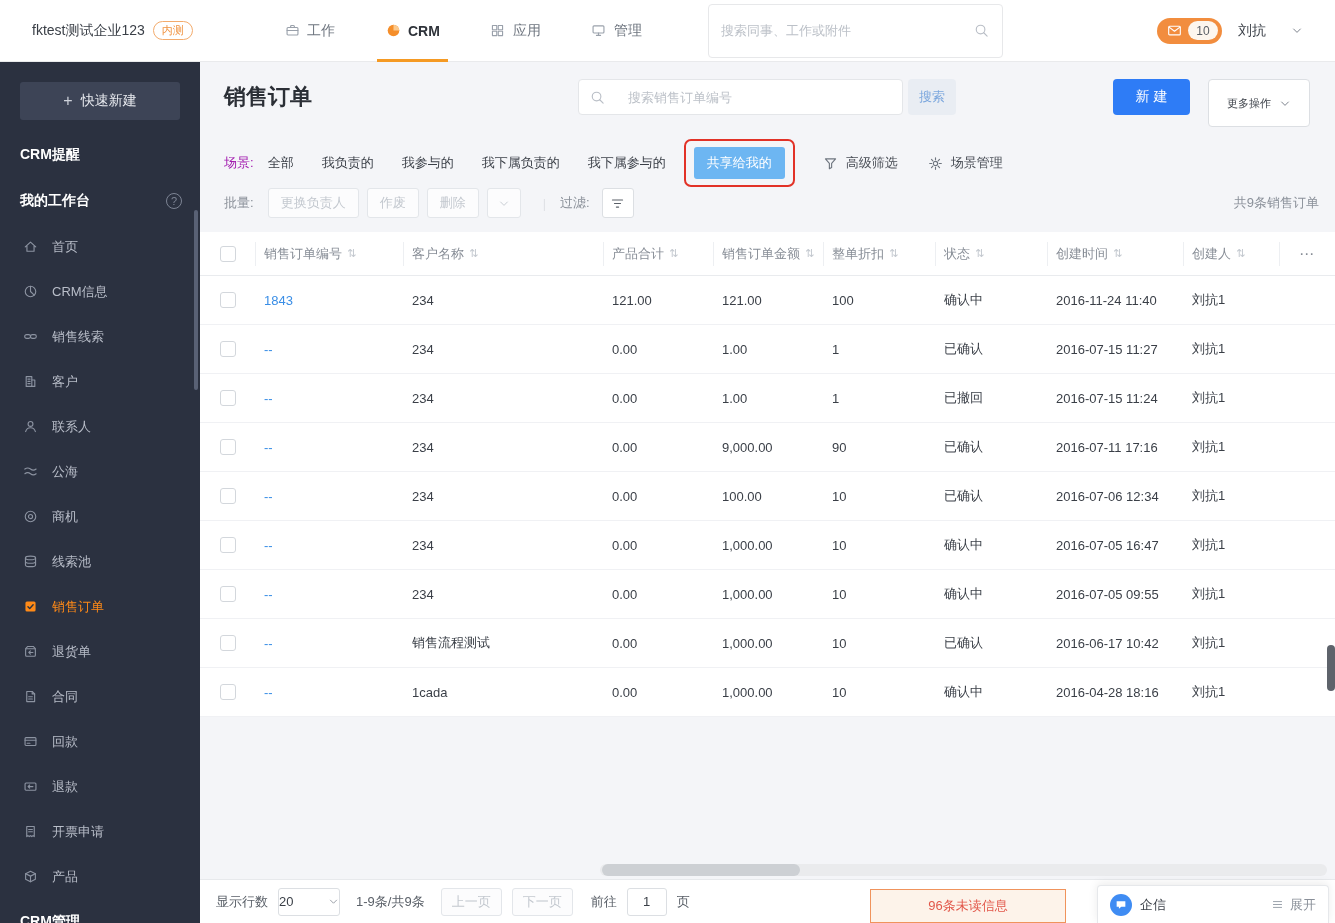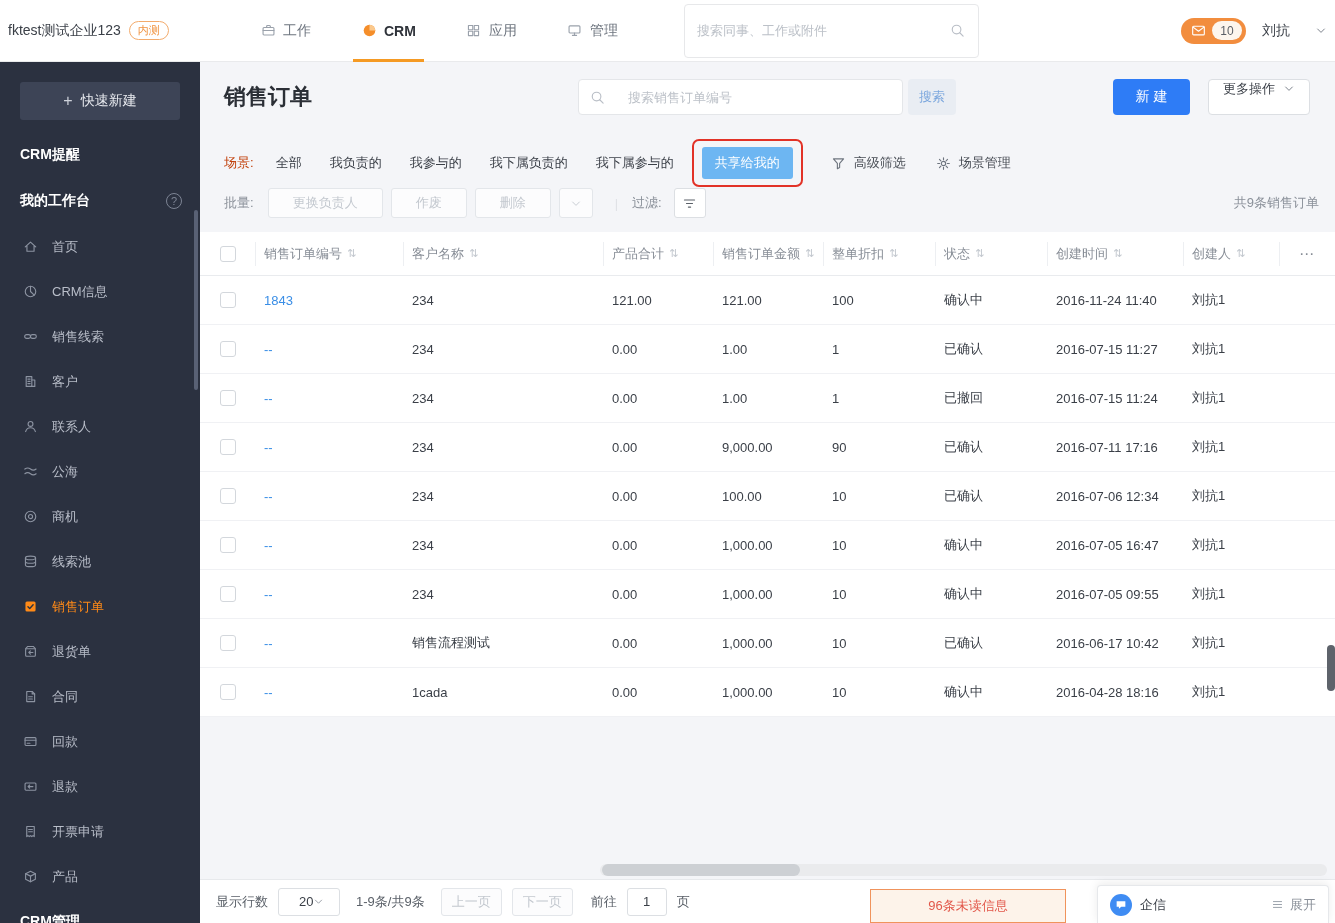--- a/index.html
+++ b/index.html
@@ -1,21 +1,21 @@
 <!DOCTYPE html>
 <html><head>
 <meta charset="utf-8">
 <style>
 *{box-sizing:border-box;margin:0;padding:0}
 html,body{width:1335px;height:923px;overflow:hidden;font-family:"Liberation Sans","DejaVu Sans",sans-serif;background:#f3f4f7;color:#333}
 input{font-family:"Liberation Sans","DejaVu Sans",sans-serif}
 .icn{display:inline-flex;width:16px;height:16px;align-items:center;justify-content:center;flex:none}
 .icn svg{width:15px;height:15px;stroke:currentColor;fill:none;stroke-width:1.2;stroke-linecap:round;stroke-linejoin:round}
 
-.topbar{position:absolute;top:0;left:0;width:1335px;height:62px;background:#fff;border-bottom:1px solid #e9eaec;display:flex;align-items:center;padding:0 8px;z-index:30}
+.topbar{position:absolute;top:0;left:0;width:1335px;height:62px;background:#fff;border-bottom:1px solid #e9eaec;display:flex;align-items:center;padding:0 32px;z-index:30}
 .company{display:flex;align-items:center;gap:8px;min-width:252px}
 .company-name{font-size:14px;color:#3a3f47}
 .beta-badge{font-size:11px;color:#f0923f;border:1px solid #f3ab6c;border-radius:10px;padding:1px 8px}
 .topnav{display:flex;height:62px}
 .nav-item{position:relative;display:flex;align-items:center;gap:7px;height:62px;margin-right:50px;font-size:14px;color:#6e757f;cursor:pointer}
 .nav-item .icn{color:#9aa1ab}
 .nav-item.active{color:#2f333a;font-weight:bold}
 .nav-underline{position:absolute;left:-8px;right:-8px;bottom:0;height:3px;background:#f59a23}
 .topsearch{margin-left:16px;width:295px;height:54px;border:1px solid #e7e8ea;border-radius:4px;background:#fff;display:flex;align-items:center;padding:0 12px;gap:8px}
 .topsearch input{border:none;outline:none;flex:1;font-size:13px;color:#555;background:transparent}
@@ -41,32 +41,32 @@
 .side-scroll{position:absolute;top:148px;right:2px;width:4px;height:180px;border-radius:2px;background:#596175;cursor:pointer}
 
 .main{position:absolute;top:62px;left:200px;width:1135px;height:861px;background:#f4f5f8}
 .page-title{position:absolute;left:24px;top:20px;font-size:22px;font-weight:bold;color:#2b2f36}
 .order-search{position:absolute;left:378px;top:17px;width:325px;height:36px;background:#fff;border:1px solid #e4e6e9;border-radius:4px;display:flex;align-items:center;padding:0 10px;gap:23px}
 .order-search .icn{color:#b9bec6}
 .order-search input{border:none;outline:none;flex:1;font-size:13px;background:transparent;color:#555}
 .order-search input::placeholder{color:#bcc1c8}
 .search-btn{position:absolute;left:708px;top:17px;width:48px;height:36px;background:#e9edf3;border-radius:4px;color:#7aa6dd;font-size:13px;display:flex;align-items:center;justify-content:center;cursor:pointer}
 .new-btn{position:absolute;left:913px;top:17px;width:77px;height:36px;background:#2e7cf6;border-radius:4px;color:#fff;font-size:14px;display:flex;align-items:center;justify-content:center;cursor:pointer}
-.more-btn{position:absolute;left:1008px;top:17px;width:102px;height:36px;background:#fff;border:1px solid #dcdfe3;border-radius:4px;color:#3a3f47;font-size:13px;display:flex;justify-content:center;gap:8px;cursor:pointer}
+.more-btn{position:absolute;left:1008px;top:17px;width:102px;height:48px;background:#fff;border:1px solid #dcdfe3;border-radius:4px;color:#3a3f47;font-size:11px;display:flex;align-items:center;justify-content:center;gap:8px;cursor:pointer}
 .more-btn .icn{color:#6e757f;width:12px}
 .scene-row{position:absolute;left:24px;top:84px;height:34px;display:flex;align-items:center;font-size:13px}
-.scene-label{color:#c2410c;margin-right:22px}
+.scene-label{color:#a21caf;margin-right:14px}
 .scene-item{color:#3a3f47;margin-right:28px;cursor:pointer;white-space:nowrap}
 .scene-item.active{background:#6db6f2;color:#fff;padding:7px 13px;border-radius:3px;position:relative;margin-right:38px}
 .annotation{position:absolute;left:-10px;top:-8px;right:-10px;bottom:-8px;border:2px solid #e23227;border-radius:7px;pointer-events:none}
 .tool-link{display:flex;align-items:center;gap:7px;color:#4a4f57;margin-right:30px;cursor:pointer;white-space:nowrap}
 .tool-link .icn{color:#6e757f}
 .batch-row{position:absolute;left:24px;top:126px;height:30px;display:flex;align-items:center;font-size:13px}
 .batch-label{color:#8a9099;margin-right:14px}
-.batch-btn{height:30px;padding:0 24px;border:1px solid #e3e6ea;border-radius:3px;background:#fcfcfd;color:#c3c8cf;display:flex;align-items:center;margin-right:8px;white-space:nowrap}
+.batch-btn{height:30px;padding:0 12px;border:1px solid #e3e6ea;border-radius:3px;background:#fcfcfd;color:#c3c8cf;display:flex;align-items:center;margin-right:8px;white-space:nowrap}
 .batch-caret{width:34px;padding:0;justify-content:center}
 .batch-caret .icn{width:12px;color:#c3c8cf}
 .v-sep{color:#e0e2e6;margin:0 14px}
 .filter-label{color:#8a9099;margin-right:12px}
 .filter-btn{width:32px;height:30px;border:1px solid #dcdfe3;border-radius:3px;background:#fff;color:#5a6068;display:flex;align-items:center;justify-content:center;cursor:pointer}
 .total-count{position:absolute;right:16px;top:132px;font-size:13px;color:#8a9099}
 
 .table{position:absolute;left:0;top:170px;width:1135px;background:#fff}
 .trow{display:grid;grid-template-columns:56px 148px 200px 110px 110px 112px 112px 136px 96px 55px;align-items:center}
 .thead{height:44px;border-bottom:1px solid #e9ebee;color:#878d96;font-size:13px}
@@ -78,21 +78,21 @@
 .cb{width:16px;height:16px;border:1px solid #d3d7dc;border-radius:3px;background:#fff;display:inline-block;cursor:pointer}
 .cb-cell{display:flex;justify-content:center;padding:0!important;border-right:1px solid #edeff2}
 .tbody-row .cb-cell{border-right:none}
 .link{color:#3a8ee6;cursor:pointer}
 .more-col{display:flex;align-items:center;justify-content:center;color:#878d96;font-size:15px;cursor:pointer;letter-spacing:2px}
 
 .hscroll{position:absolute;left:400px;top:802px;width:727px;height:12px;background:#eaebed;border-radius:6px;cursor:pointer}
 .hscroll-thumb{position:absolute;left:2px;top:0;width:198px;height:12px;background:#cdd0d4;border-radius:6px;cursor:pointer}
 .vscroll-thumb{position:absolute;right:0;top:583px;width:8px;height:46px;background:#5e636b;border-radius:4px;cursor:pointer}
 .footer{position:absolute;left:0;bottom:0;width:1135px;height:44px;background:#fff;border-top:1px solid #e7e9ec;display:flex;align-items:center;padding-left:16px;font-size:13px;color:#5a6068;gap:10px;z-index:5}
-.rows-select{width:62px;height:28px;border:1px solid #dcdfe3;border-radius:3px;background:#fff;display:flex;align-items:center;justify-content:space-between;padding:0 20px;cursor:pointer;color:#3a3f47}
+.rows-select{width:62px;height:28px;border:1px solid #dcdfe3;border-radius:3px;background:#fff;display:flex;align-items:center;justify-content:space-between;padding:0 0;cursor:pointer;color:#3a3f47}
 .rows-select .icn{color:#878d96;width:11px}
 .range-text{margin:0 6px}
 .page-btn{height:28px;padding:12px 10px;border:1px solid #e3e6ea;border-radius:3px;background:#fcfcfd;color:#c3c8cf;display:flex;align-items:center}
 .goto-label{margin-left:8px}
 .goto-input{width:40px;height:28px;border:1px solid #dcdfe3;border-radius:3px;text-align:center;font-size:13px;color:#3a3f47;outline:none;background:#fff}
 .unread-float{position:absolute;left:670px;bottom:0;width:196px;height:34px;background:#fdf3ea;border:1px solid #f0935c;color:#e2574a;font-size:13px;display:flex;align-items:center;justify-content:center;cursor:pointer;z-index:8}
 .qixin{position:absolute;right:6px;bottom:0;width:232px;height:38px;background:#fff;border:1px solid #e6e8eb;border-bottom:none;border-radius:4px 4px 0 0;box-shadow:0 -2px 10px rgba(0,0,0,.08);display:flex;align-items:center;padding:0 12px;gap:8px;z-index:8}
 .chat-bubble{width:22px;height:22px;border-radius:50%;background:#3f8cf3;display:flex;align-items:center;justify-content:center;flex:none}
 .chat-bubble svg{width:12px;height:12px}
 .qixin-label{font-size:13px;color:#3a3f47}

